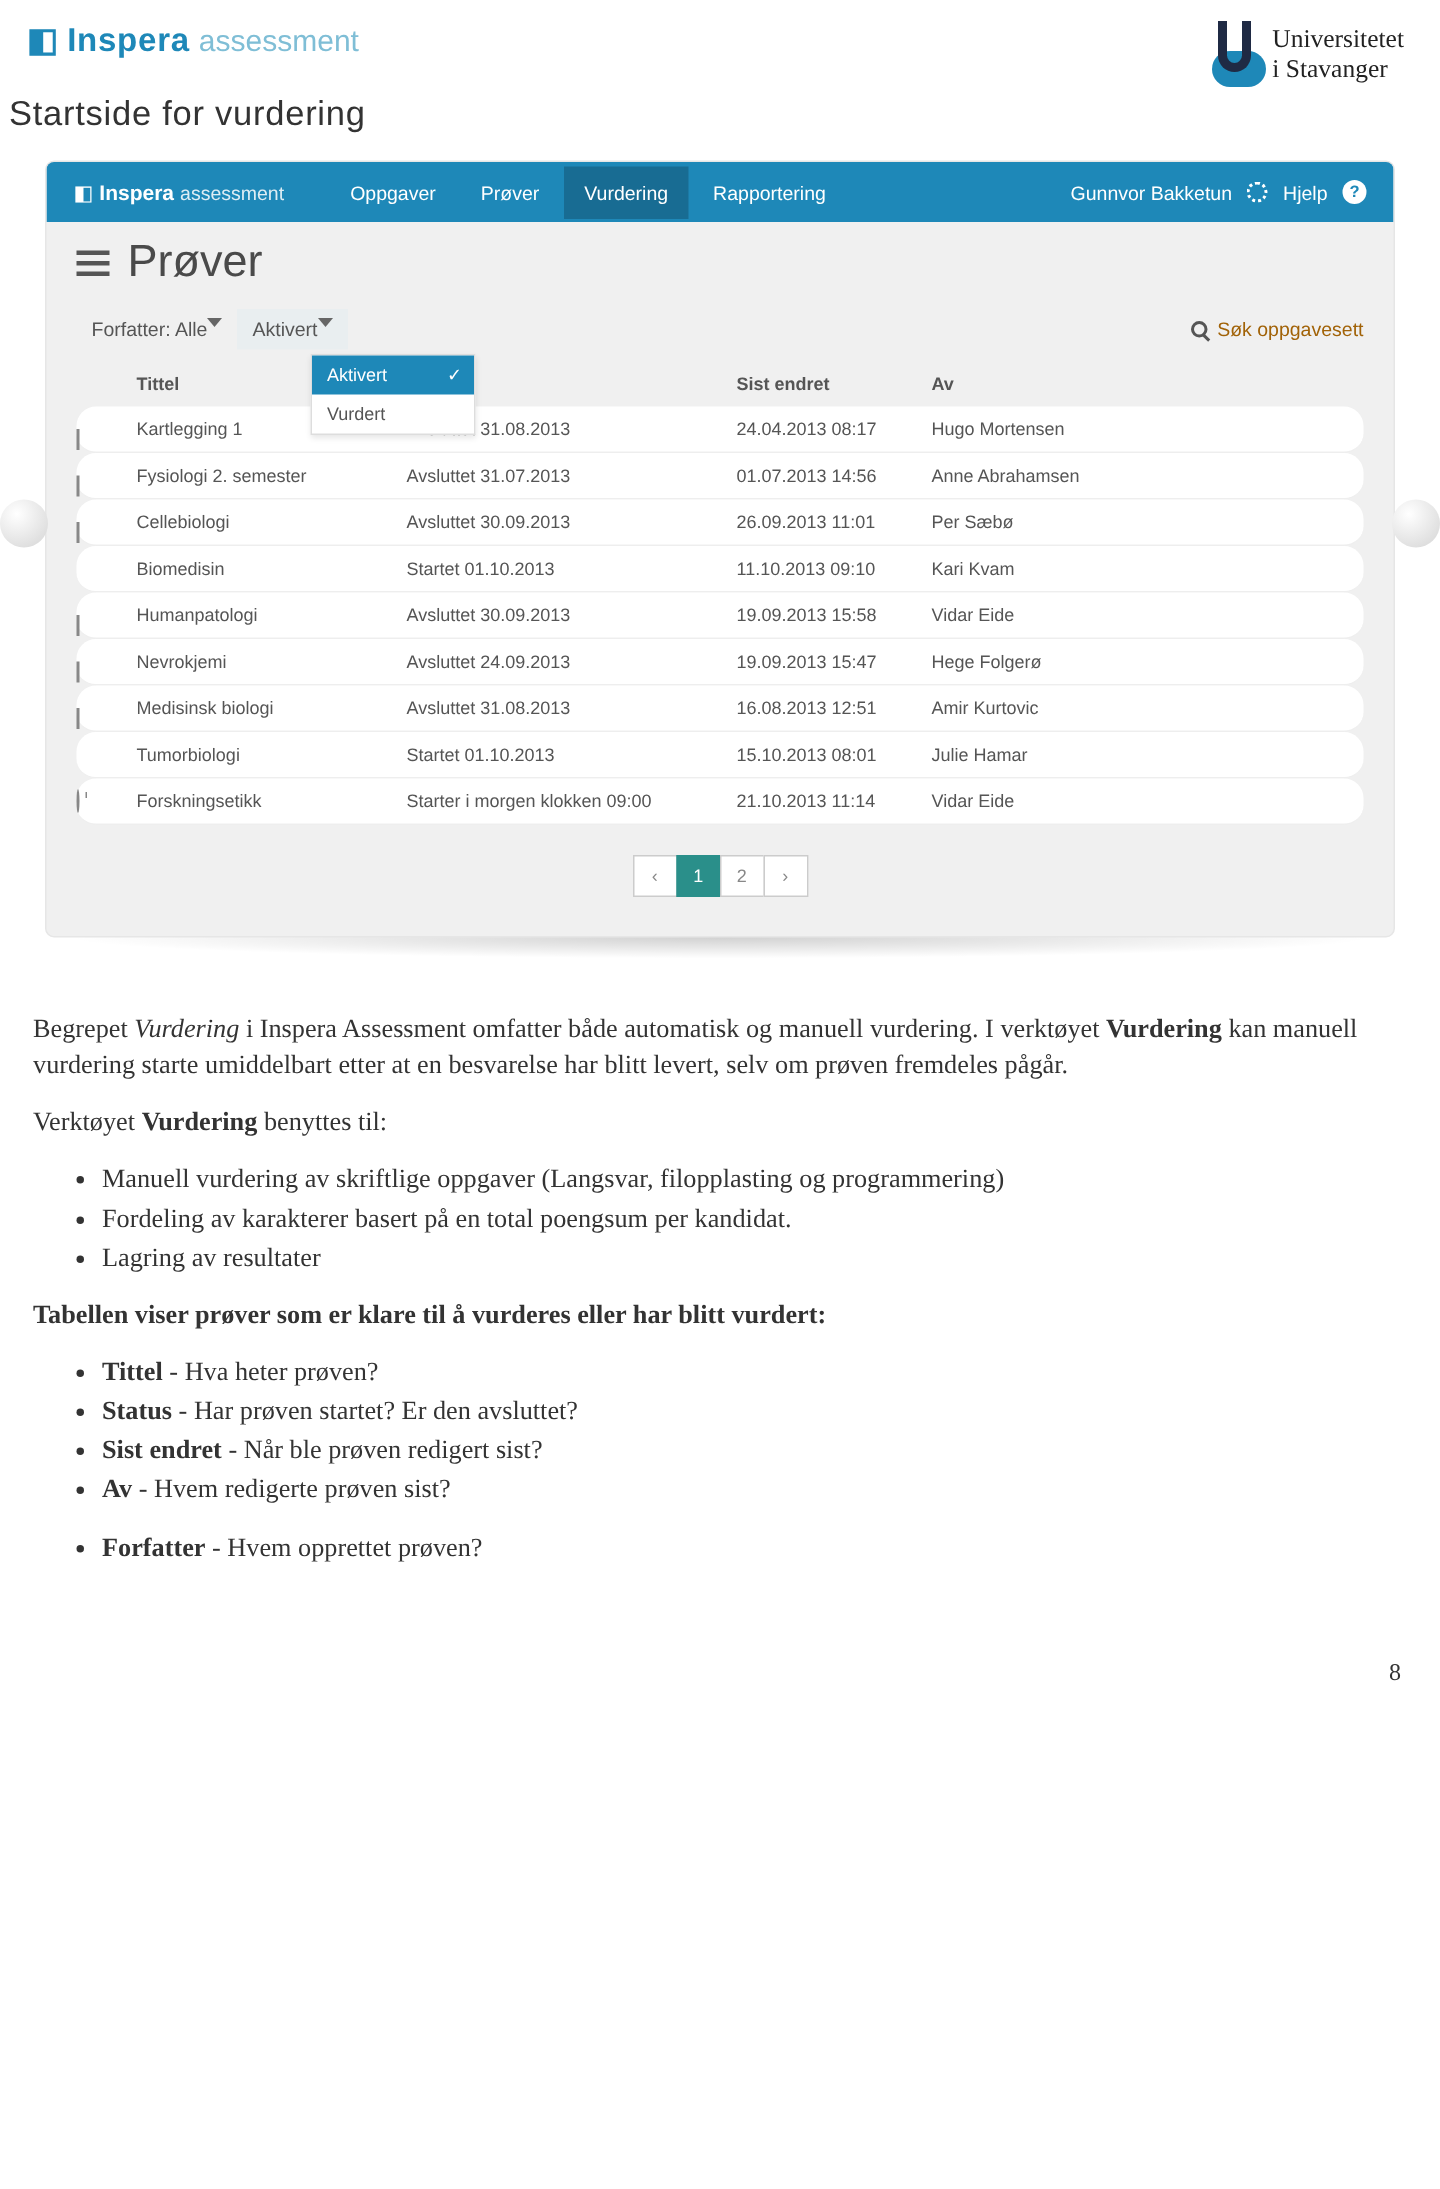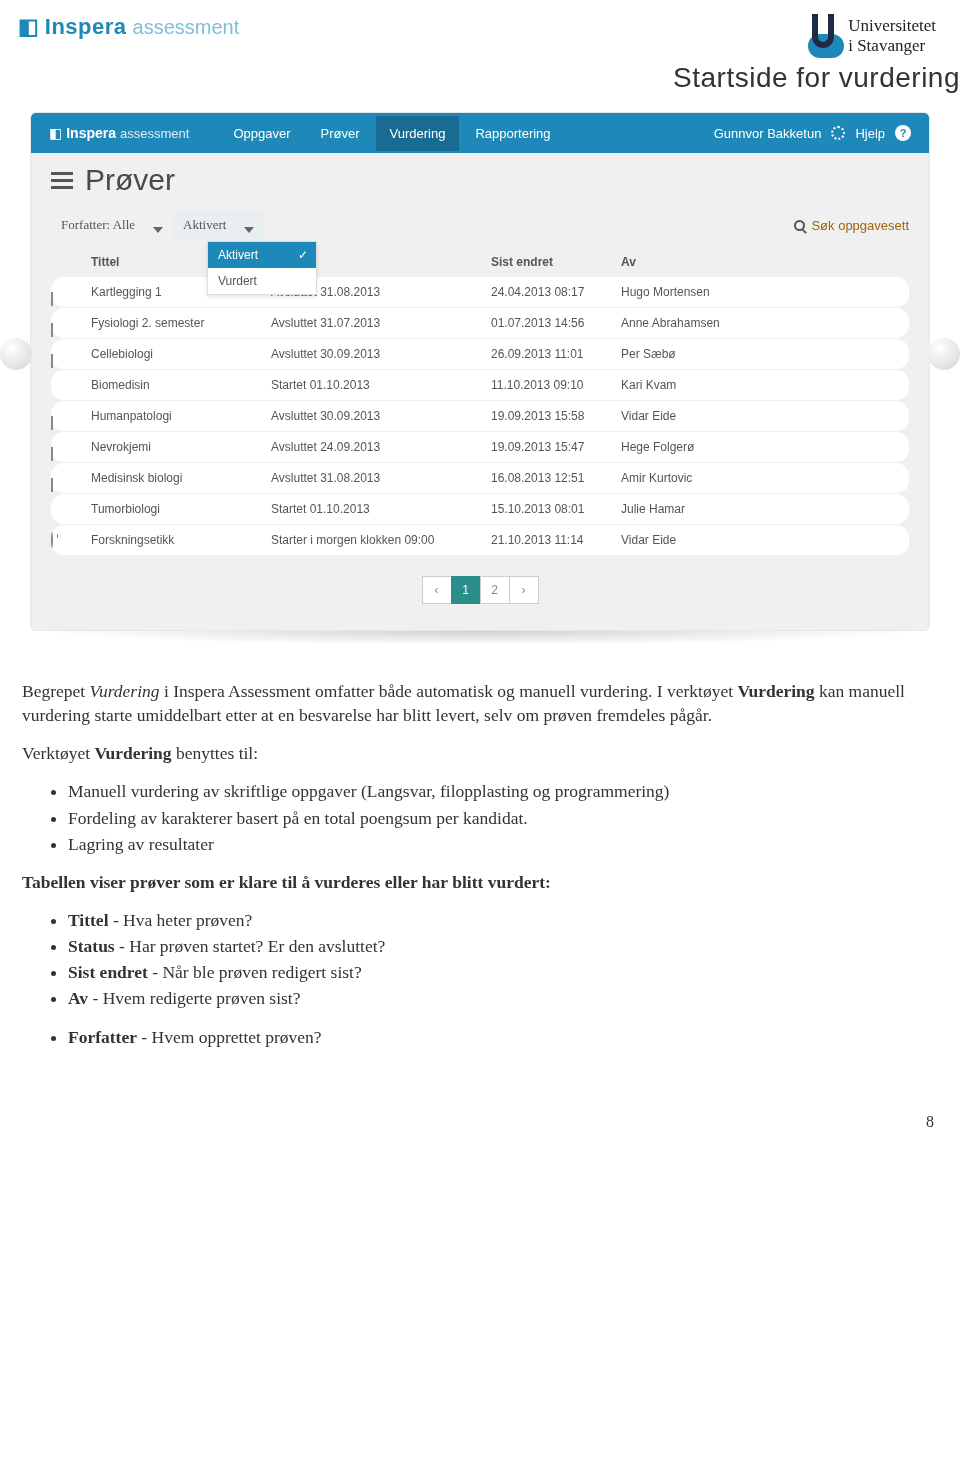--- a/index.html
+++ b/index.html
@@ -10,21 +10,21 @@
 .inspera-logo { display: flex; align-items: baseline; gap: 6px; color: #1E88B8; font-weight: 600; }
 .inspera-logo .mark { font-size: 22px; }
 .inspera-logo .name { font-size: 22px; letter-spacing: 0.5px; }
 .inspera-logo .sub { color: #7fbed6; font-size: 20px; font-weight: 400; }
 .uis-logo { display: flex; align-items: center; gap: 0; }
 .uis-mark { width: 40px; height: 44px; position: relative; }
 .uis-u { position: absolute; left: 4px; top: 0; width: 22px; height: 34px; border: 6px solid #1f2a44; border-top: none; border-radius: 0 0 14px 14px; }
 .uis-s { position: absolute; left: 0; bottom: 0; width: 36px; height: 24px; border-radius: 12px; background: #1E88B8; }
 .uis-text { font-family: Georgia, serif; font-size: 17px; line-height: 1.15; color: #222; }
 
-.doc-title { font-family: Verdana, Geneva, sans-serif; font-size: 28px; font-weight: 400; letter-spacing: 0.5px; padding: 4px 0 18px 6px; text-align: right; }
+.doc-title { font-family: Verdana, Geneva, sans-serif; font-size: 23px; font-weight: 400; letter-spacing: 0.5px; padding: 4px 0 18px 6px; }
 
 
 .shot-wrap { position: relative; margin: 0 30px 6px 30px; }
 .shot { border-radius: 6px; background: #f0f0f0; overflow: hidden; border: 1px solid #e6e6e6; }
 .shot-bottom-shadow { height: 14px; margin: 0 12px; border-radius: 0 0 90px 90px / 0 0 14px 14px; background: radial-gradient(ellipse at top, rgba(0,0,0,0.18), transparent 70%); }
 
 
 .topbar { background: #1E88B8; color: #fff; display: flex; align-items: center; height: 40px; padding: 0 18px; font-size: 13px; }
 .topbar .brand { display: flex; align-items: baseline; gap: 4px; margin-right: 30px; }
 .topbar .brand .m { font-size: 14px; }
@@ -37,21 +37,21 @@
 .topbar .user { display: flex; align-items: center; gap: 10px; }
 .gear { width: 14px; height: 14px; border: 2px dotted #fff; border-radius: 50%; display: inline-block; }
 .help-q { width: 16px; height: 16px; border-radius: 50%; background: #fff; color: #1E88B8; font-size: 11px; font-weight: 700; display: inline-flex; align-items: center; justify-content: center; }
 
 .pagehead { display: flex; align-items: center; gap: 12px; padding: 10px 20px 6px 20px; }
 .burger { display: flex; flex-direction: column; gap: 4px; }
 .burger span { width: 22px; height: 3px; background: #555; }
 .pagehead h1 { font-size: 30px; font-weight: 400; color: #4a4a4a; }
 
 .filters { display: flex; align-items: center; padding: 8px 20px 6px 20px; font-size: 13px; color: #555; position: relative; }
-.filter-btn { display: flex; align-items: flex-end; gap: 18px; padding: 6px 10px; cursor: pointer; font-family: Liberation Serif, serif; }
+.filter-btn { display: flex; align-items: flex-start; padding: 6px 10px; cursor: pointer; }
 .filter-btn.active { background: #e9eef0; }
 .caret { width: 0; height: 0; border-left: 5px solid transparent; border-right: 5px solid transparent; border-top: 6px solid #666; }
 .dropdown { position: absolute; top: 38px; left: 176px; background: #fff; border: 1px solid #ddd; box-shadow: 0 2px 4px rgba(0,0,0,0.1); font-size: 12px; min-width: 110px; z-index: 5; }
 .dropdown .opt { padding: 6px 22px 6px 10px; cursor: pointer; position: relative; }
 .dropdown .opt.sel { background: #1E88B8; color: #fff; }
 .dropdown .opt.sel::after { content: "✓"; position: absolute; right: 8px; }
 .search { margin-left: auto; display: flex; align-items: center; gap: 6px; color: #a16207; }
 .mag { width: 11px; height: 11px; border: 2px solid #555; border-radius: 50%; position: relative; }
 .mag::after { content: ""; position: absolute; width: 6px; height: 2px; background: #555; transform: rotate(45deg); bottom: -3px; right: -4px; }
 

